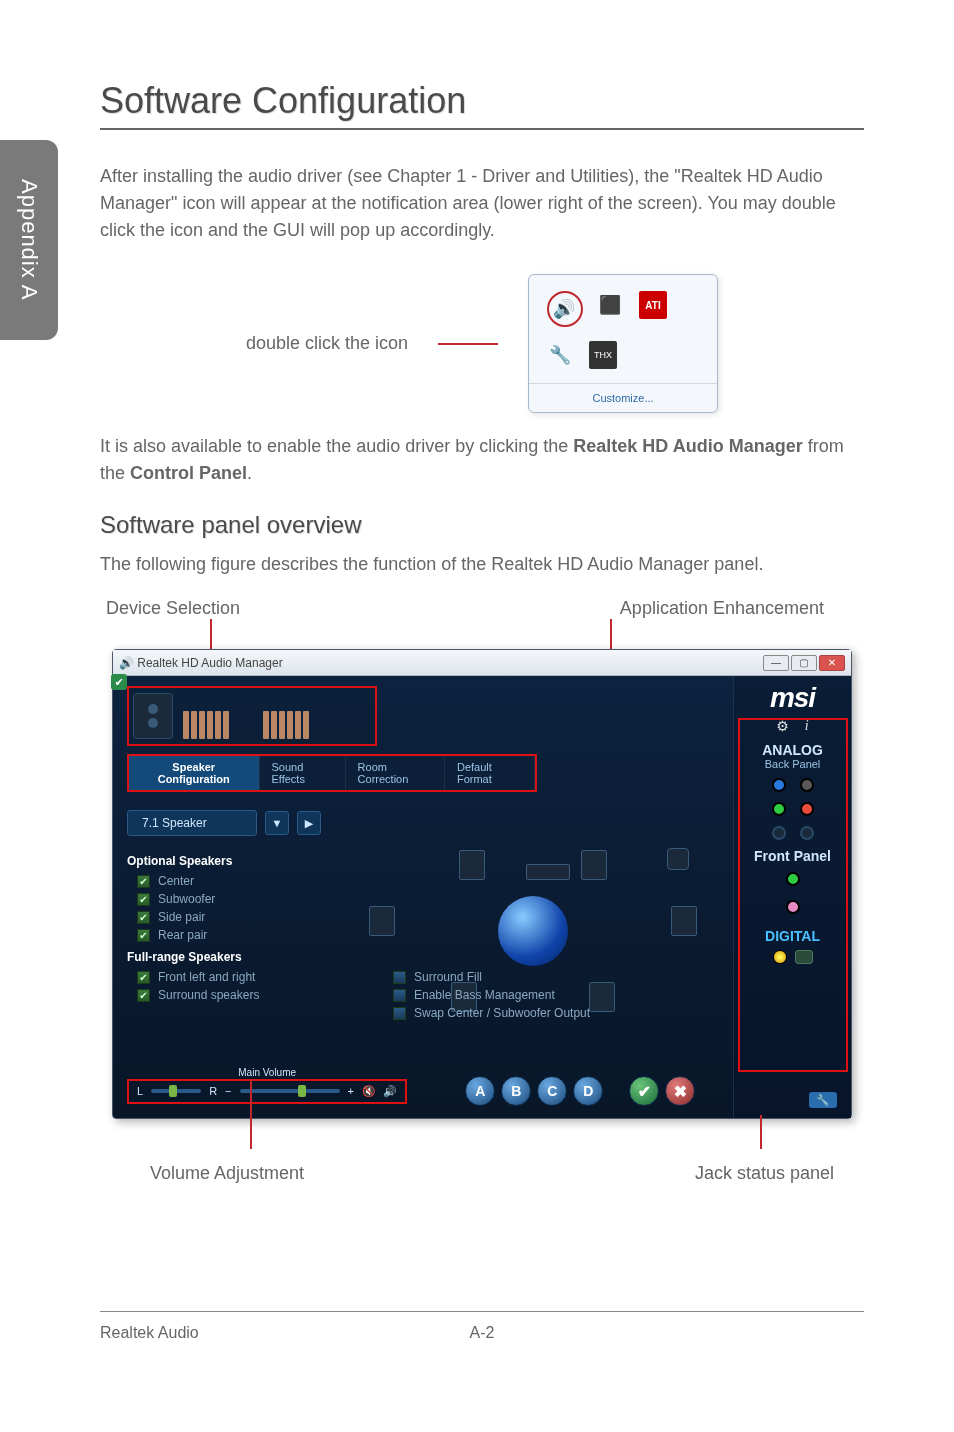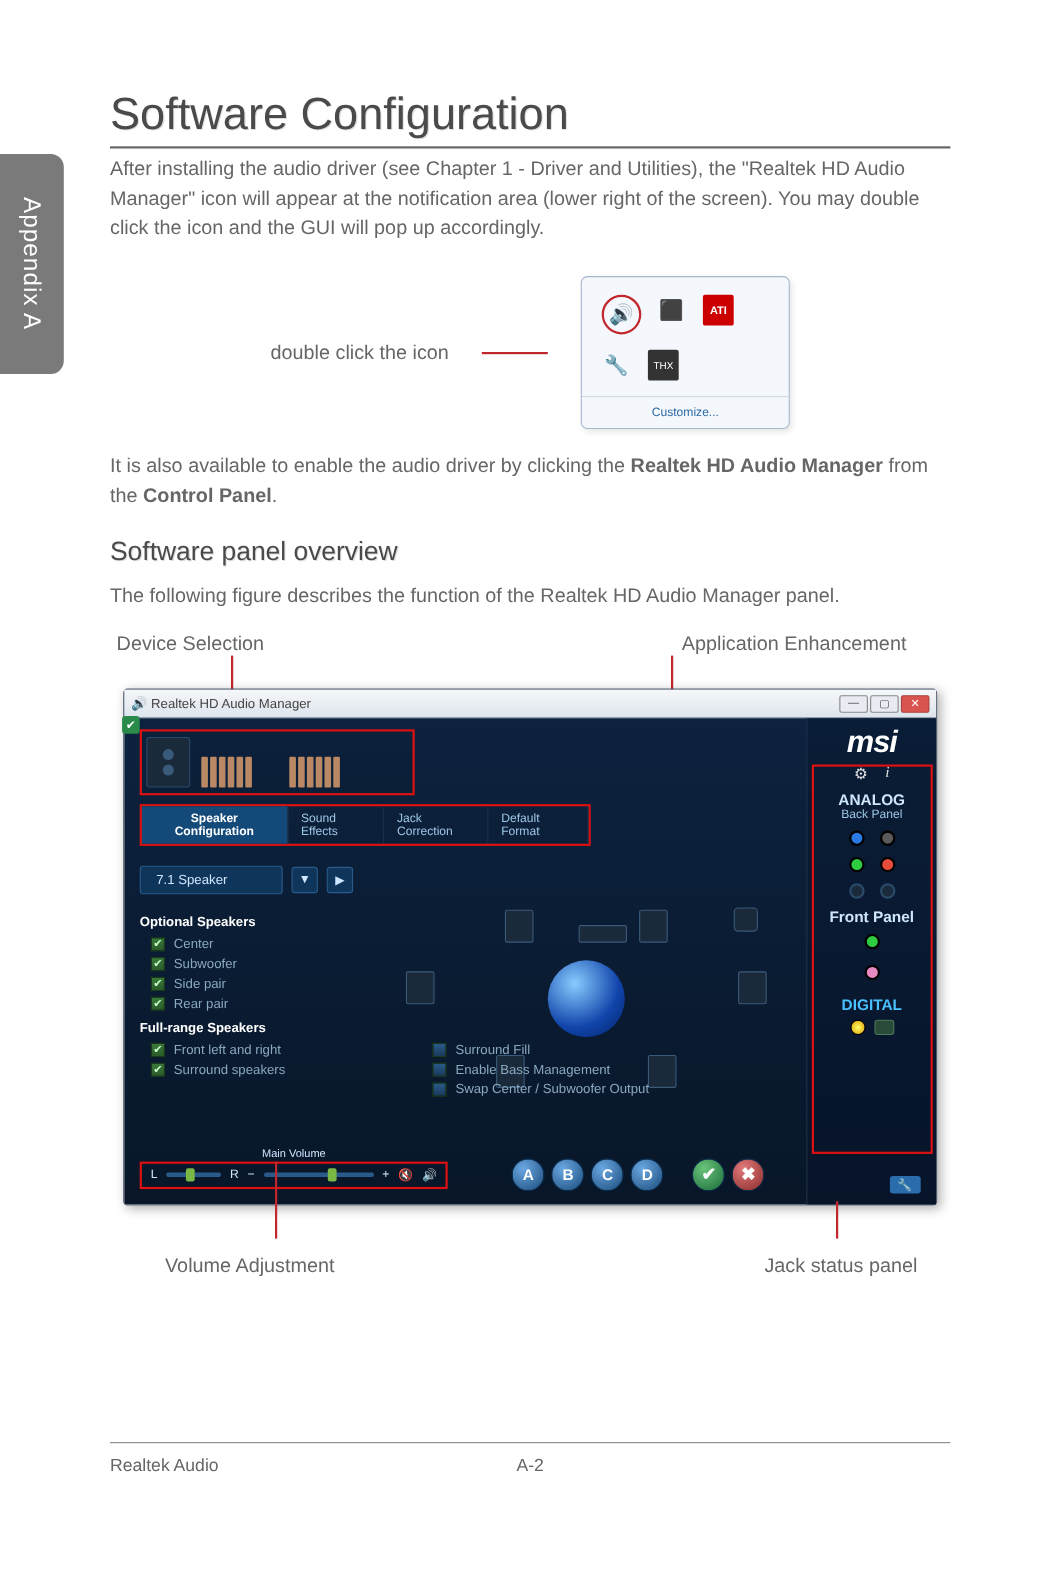--- a/index.html
+++ b/index.html
@@ -31,26 +31,26 @@
     justify-content: center;
   }
   .side-tab span {
     color: #fff;
     font-size: 22px;
     writing-mode: vertical-rl;
     text-orientation: mixed;
     letter-spacing: 1px;
   }
   h1.title {
-    font-size: 41px;
+    font-size: 36px;
     font-weight: normal;
     color: #4a4a4a;
     border-bottom: 2px solid #666;
     padding-bottom: 6px;
-    margin-bottom: 5px;
+    margin-bottom: 33px;
     text-shadow: 1px 1px 0 #ddd;
   }
   p.body {
     font-size: 18px;
     line-height: 1.5;
     color: #666;
     margin-bottom: 16px;
   }
   .tray-row {
     display: flex;
@@ -463,21 +463,21 @@
               <div class="rca-plug"></div>
             <div class="rca-plug"></div>
               <div class="rca-plug"></div>
               <div class="rca-plug"></div>
           </div>
         </div>
 
         <div class="tab-bar">
           <div class="tabb active">Speaker Configuration</div>
           <div class="tabb">Sound Effects</div>
-          <div class="tabb">Jack Correction</div>
+          <div class="tabb">Room Correction</div>
           <div class="tabb">Default Format</div>
         </div>
 
         <div class="spk-sel-row">
           <div class="spk-sel">7.1 Speaker</div>
           <div class="dd-btn">▼</div>
           <div class="play-btn">▶</div>
         </div>
 
         <div class="content-row">

